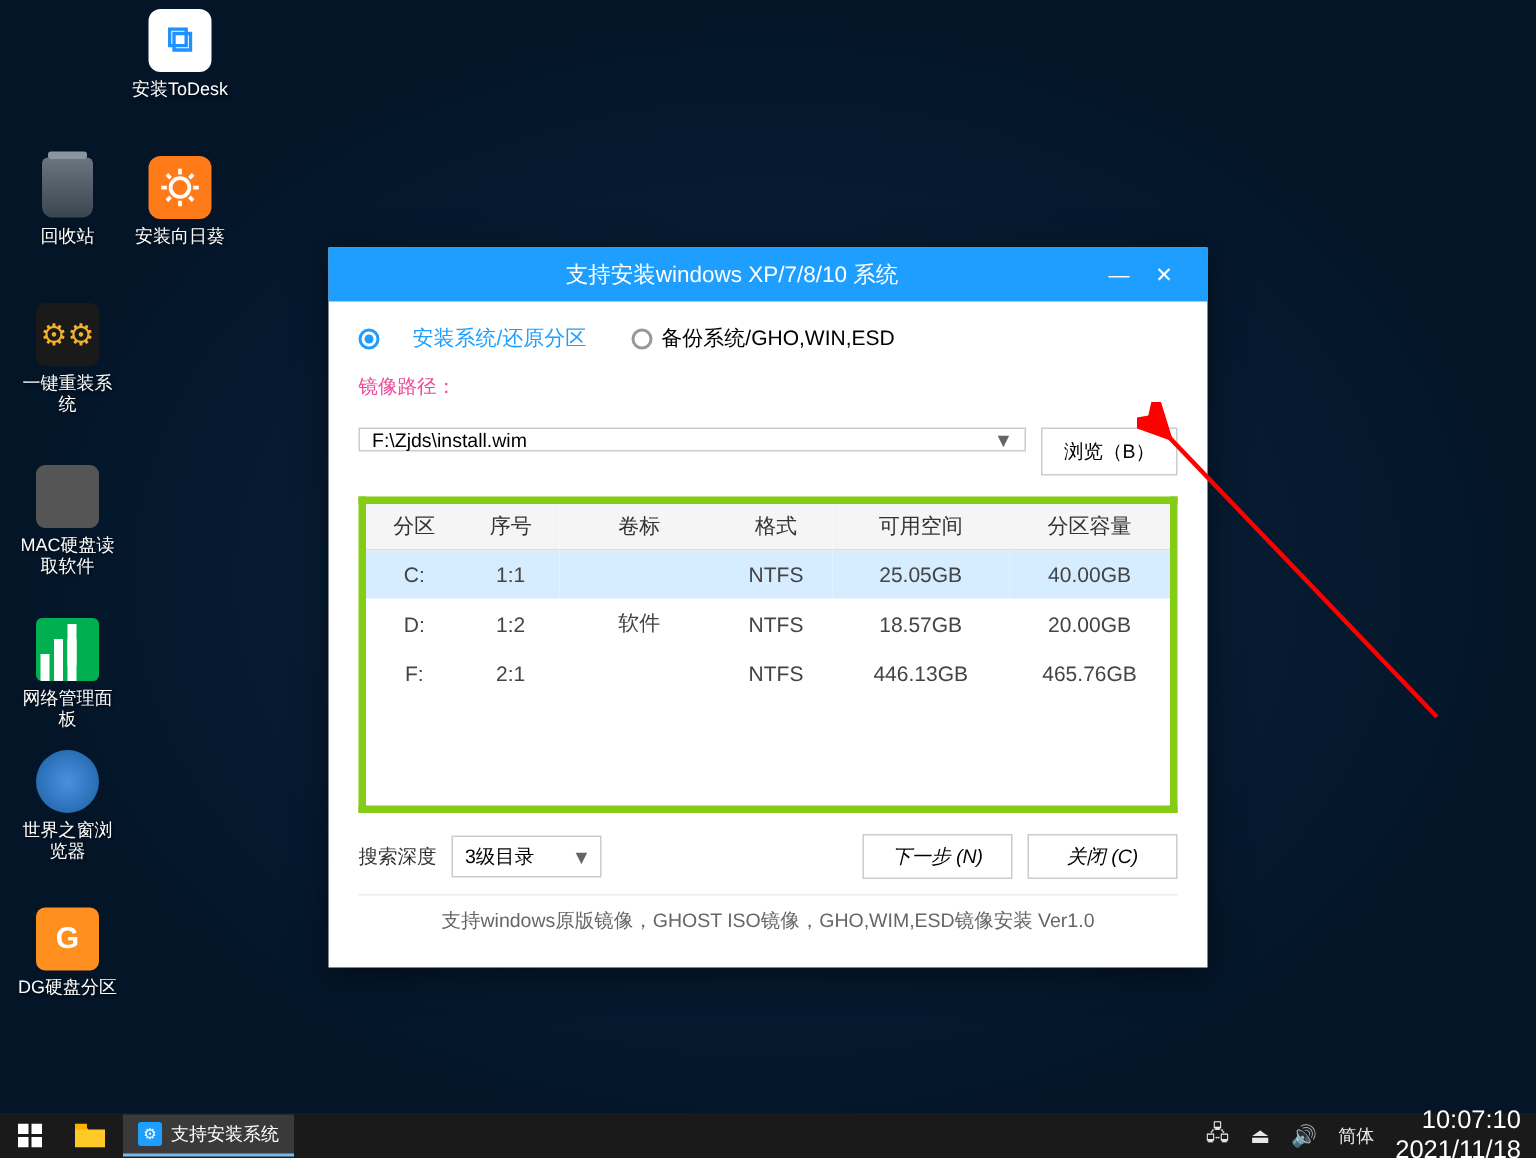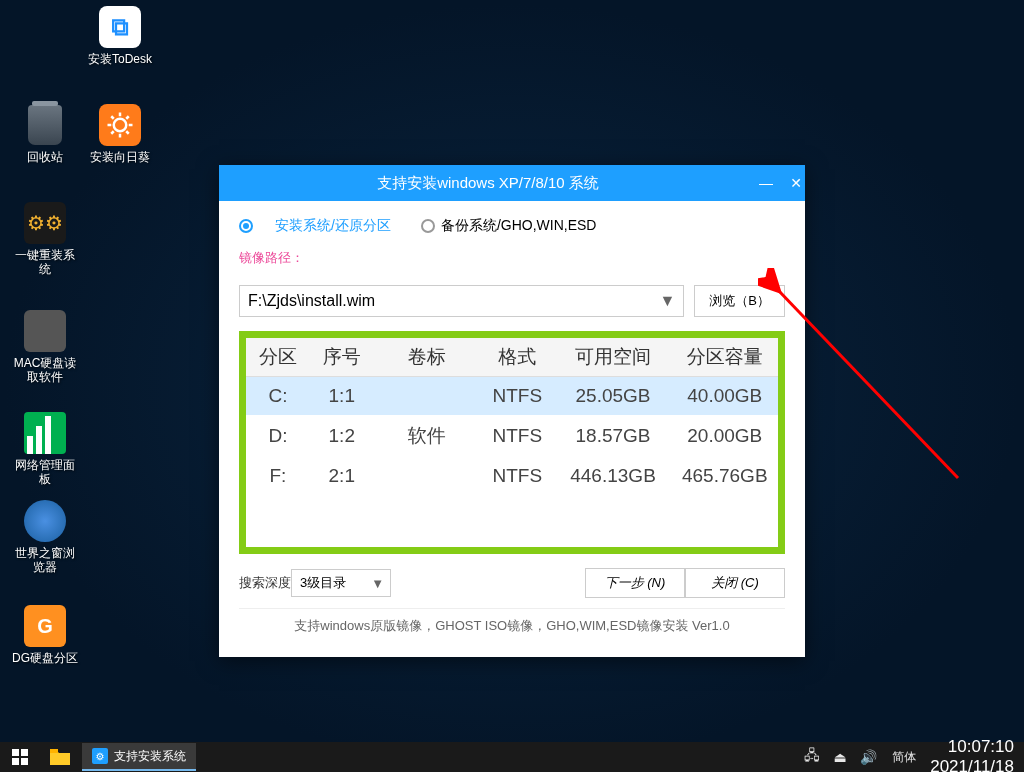--- a/index.html
+++ b/index.html
@@ -22,48 +22,48 @@
 .ic-gears { background:#1a1a1a; border-radius:6px; width:42px; height:42px; display:flex; align-items:center; justify-content:center; color:#f0b030; font-size:20px; }
 .ic-mac { background:#555; border-radius:6px; width:42px; height:42px; display:flex; align-items:center; justify-content:center; color:#ccc; font-size:22px; }
 .ic-network { background:#00b050; border-radius:4px; width:42px; height:42px; position:relative; overflow:hidden; }
 .ic-network::before{content:'';position:absolute;bottom:0;left:3px;width:6px;height:18px;background:#fff;} 
 .ic-network::after{content:'';position:absolute;bottom:0;left:12px;width:6px;height:28px;background:#fff;box-shadow:9px 0 0 #fff, 9px -10px 0 #fff;}
 .ic-browser { width:42px; height:42px; border-radius:50%; background:radial-gradient(#4a90e2,#1a5fa0); position:relative; }
 .ic-dg { background:#ff9020; border-radius:6px; width:42px; height:42px; display:flex; align-items:center; justify-content:center; color:#fff; font-weight:bold; font-size:20px; }
 
 
 .dialog { position: absolute; left: 219px; top: 165px; width: 586px; background: #fff; box-shadow: 0 4px 20px rgba(0,0,0,0.5); }
-.dialog-titlebar { background: #1e9fff; height: 36px; display: flex; align-items: center; padding: 0 0; }
+.dialog-titlebar { background: #1e9fff; height: 36px; display: flex; align-items: center; padding: 0 20px; }
 .dialog-title { flex: 1; text-align: center; color: #fff; font-size: 15px; }
 .title-actions { display: flex; gap: 12px; }
 .title-btn { width: 18px; height: 18px; color: #fff; cursor: pointer; display: flex; align-items: center; justify-content: center; font-size: 14px; }
 
 .dialog-body { padding: 16px 20px 10px; }
 .radio-row { display: flex; gap: 30px; margin-bottom: 14px; align-items: center; }
 .radio-opt { display: flex; align-items: center; gap: 6px; font-size: 14px; cursor: pointer; }
 .radio-circle { width: 14px; height: 14px; border-radius: 50%; border: 2px solid #999; display: inline-flex; align-items: center; justify-content: center; }
 .radio-opt.selected .radio-circle { border-color: #1e9fff; }
 .radio-opt.selected .radio-circle::after { content:''; width:6px; height:6px; border-radius:50%; background:#1e9fff; }
 .radio-opt.selected .radio-label { color: #1e9fff; margin-left: 16px; }
 
 .field-label { font-size: 13px; color: #ec4899; margin-bottom: 18px; }
 .path-row { display: flex; gap: 10px; margin-bottom: 14px; }
-.path-input { flex: 1; border: 1px solid #ccc; height: 32px; display: flex; align-items: center; padding: 0 8px; font-family: monospace; font-size: 16px; position: relative; }
+.path-input { flex: 1; border: 1px solid #ccc; height: 16px; display: flex; align-items: center; padding: 0 8px; font-family: monospace; font-size: 13px; position: relative; }
 .path-input .dd-arrow { position: absolute; right: 8px; color: #666; }
 .browse-btn { border: 1px solid #ccc; padding: 0 14px; height: 32px; font-size: 13px; background: #fff; cursor: pointer; display: flex; align-items: center; }
 
-.part-table { width: 100%; border: 7px solid #84cc16; border-collapse: collapse; font-size: 19px; }
+.part-table { width: 100%; border: 5px solid #84cc16; border-collapse: collapse; font-size: 14px; }
 .part-table th { background: #f5f5f5; border-bottom: 1px solid #ddd; padding: 6px 4px; font-weight: normal; color: #333; }
 .part-table td { padding: 8px 4px; text-align: center; color: #444; }
 .part-table tr.selected-row td { background: #d6ecff; }
 .part-table tbody { display: block; height: 170px; overflow: hidden; }
 .part-table thead, .part-table tbody tr { display: table; width: 100%; table-layout: fixed; }
 .col-p{width:12%}.col-n{width:12%}.col-v{width:20%}.col-f{width:14%}.col-a{width:22%}.col-c{width:20%}
 
-.bottom-row { display: flex; align-items: center; margin-top: 14px; }
+.bottom-row { display: flex; align-items: center; margin-top: 14px; gap: 10px; }
 .depth-label { font-size: 13px; color: #333; }
 .depth-select { border: 1px solid #ccc; height: 28px; width: 100px; display: flex; align-items: center; padding: 0 8px; font-size: 13px; position: relative; cursor: pointer; }
 .depth-select .dd-arrow { position: absolute; right: 6px; color: #666; }
 .spacer { flex: 1; }
 .action-btn { border: 1px solid #ccc; height: 30px; width: 100px; font-size: 13px; background: #fff; cursor: pointer; font-style: italic; }
 
 .footer-text { text-align: center; font-size: 13px; color: #666; padding: 8px 0 12px; border-top: 1px solid #eee; margin-top: 10px; }
 
 
 .annotation-arrow { position: absolute; pointer-events: none; }

